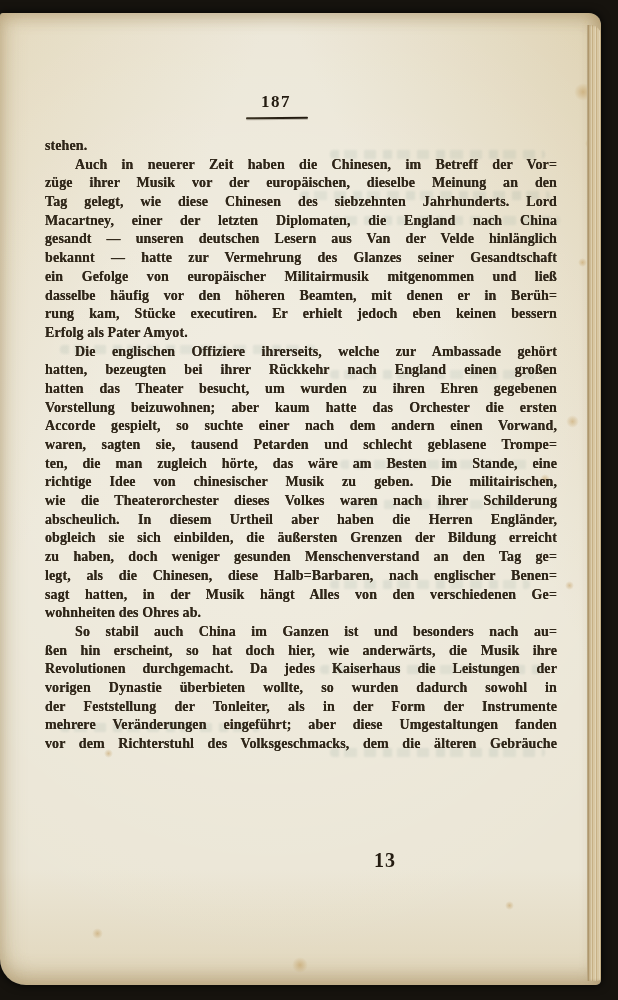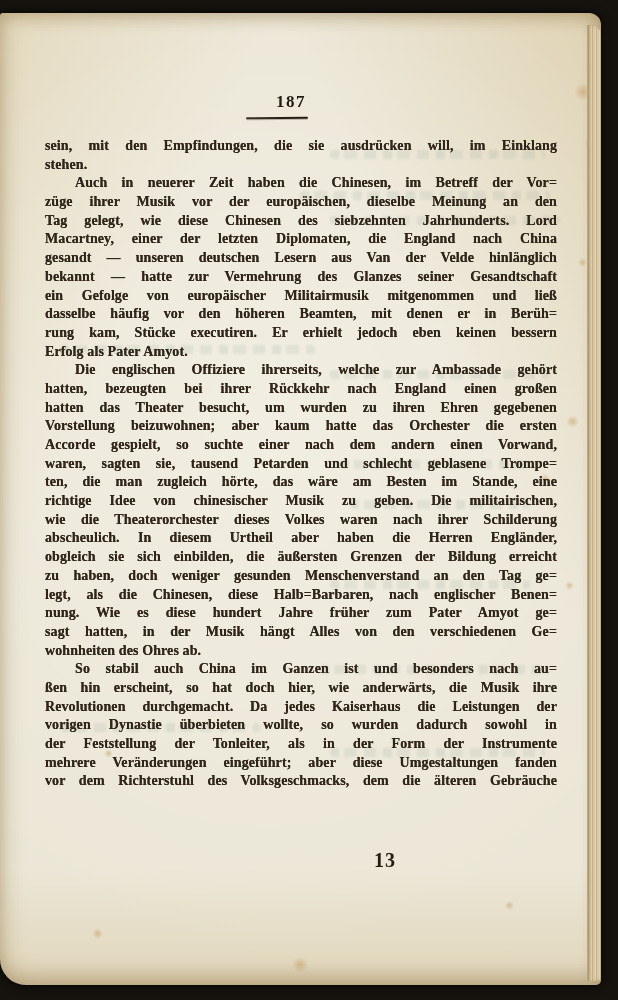--- a/index.html
+++ b/index.html
@@ -24,21 +24,21 @@
       inset 0 -12px 18px rgba(140,110,60,.28),
       inset 10px 0 20px rgba(160,130,80,.12);
   }
   .stack{
     position:absolute;top:12px;right:0;bottom:4px;width:14px;
     background:repeating-linear-gradient(90deg,#e0d2b2 0 1.5px,#c7b186 1.5px 2.5px,#d8c7a2 2.5px 4px);
     border-radius:0 10px 4px 0;
     box-shadow:inset 2.5px 0 3px rgba(115,90,48,.38);
   }
   .pageno{
-    position:absolute;top:79px;left:260px;width:62px;text-align:center;
+    position:absolute;top:79px;left:245px;width:62px;text-align:center;
     font-size:17px;font-weight:bold;letter-spacing:1.5px;color:#241c11;
   }
   .pageno-rule{
     position:absolute;top:104px;left:246px;width:62px;height:2px;
     background:linear-gradient(90deg,#3a3222,#241c11 70%,#241c11);
     border-radius:1px;transform:rotate(-.6deg);
     box-shadow:0 1px 0 rgba(36,28,17,.25);
   }
   .textblock{position:absolute;left:45px;top:124px;width:512px;}
   .ln{
@@ -89,21 +89,20 @@
   <div class="fox" style="left:565px;top:568px;width:9px;height:9px;"></div>
   <div class="fox" style="left:104px;top:736px;width:9px;height:9px;"></div>
   <div class="fox" style="left:92px;top:915px;width:11px;height:11px;"></div>
   <div class="fox" style="left:292px;top:944px;width:16px;height:16px;"></div>
   <div class="fox" style="left:505px;top:888px;width:9px;height:9px;"></div>
 
   <div class="pageno">187</div>
   <div class="pageno-rule"></div>
 
   <div class="textblock">
-    <div class="ln">sein, mit den Empfindungen, die sie ausdrücken will, im Einklang</div>
     <div class="ln end">stehen.</div>
     <div class="ln indent">Auch in neuerer Zeit haben die Chinesen, im Betreff der Vor=</div>
     <div class="ln">züge ihrer Musik vor der europäischen, dieselbe Meinung an den</div>
     <div class="ln">Tag gelegt, wie diese Chinesen des siebzehnten Jahrhunderts. Lord</div>
     <div class="ln">Macartney, einer der letzten Diplomaten, die England nach China</div>
     <div class="ln">gesandt — unseren deutschen Lesern aus Van der Velde hinlänglich</div>
     <div class="ln">bekannt — hatte zur Vermehrung des Glanzes seiner Gesandtschaft</div>
     <div class="ln">ein Gefolge von europäischer Militairmusik mitgenommen und ließ</div>
     <div class="ln">dasselbe häufig vor den höheren Beamten, mit denen er in Berüh=</div>
     <div class="ln">rung kam, Stücke executiren. Er erhielt jedoch eben keinen bessern</div>
@@ -114,21 +113,20 @@
     <div class="ln">Vorstellung beizuwohnen; aber kaum hatte das Orchester die ersten</div>
     <div class="ln">Accorde gespielt, so suchte einer nach dem andern einen Vorwand,</div>
     <div class="ln">waren, sagten sie, tausend Petarden und schlecht geblasene Trompe=</div>
     <div class="ln">ten, die man zugleich hörte, das wäre am Besten im Stande, eine</div>
     <div class="ln">richtige Idee von chinesischer Musik zu geben. Die militairischen,</div>
     <div class="ln">wie die Theaterorchester dieses Volkes waren nach ihrer Schilderung</div>
     <div class="ln">abscheulich. In diesem Urtheil aber haben die Herren Engländer,</div>
     <div class="ln">obgleich sie sich einbilden, die äußersten Grenzen der Bildung erreicht</div>
     <div class="ln">zu haben, doch weniger gesunden Menschenverstand an den Tag ge=</div>
     <div class="ln">legt, als die Chinesen, diese Halb=Barbaren, nach englischer Benen=</div>
-    <div class="ln">nung. Wie es diese hundert Jahre früher zum Pater Amyot ge=</div>
     <div class="ln">sagt hatten, in der Musik hängt Alles von den verschiedenen Ge=</div>
     <div class="ln end">wohnheiten des Ohres ab.</div>
     <div class="ln indent">So stabil auch China im Ganzen ist und besonders nach au=</div>
     <div class="ln">ßen hin erscheint, so hat doch hier, wie anderwärts, die Musik ihre</div>
     <div class="ln">Revolutionen durchgemacht. Da jedes Kaiserhaus die Leistungen der</div>
     <div class="ln">vorigen Dynastie überbieten wollte, so wurden dadurch sowohl in</div>
     <div class="ln">der Feststellung der Tonleiter, als in der Form der Instrumente</div>
     <div class="ln">mehrere Veränderungen eingeführt; aber diese Umgestaltungen fanden</div>
     <div class="ln">vor dem Richterstuhl des Volksgeschmacks, dem die älteren Gebräuche</div>
   </div>

